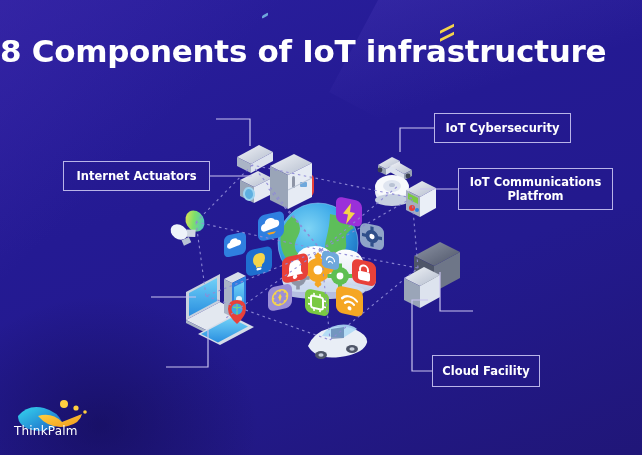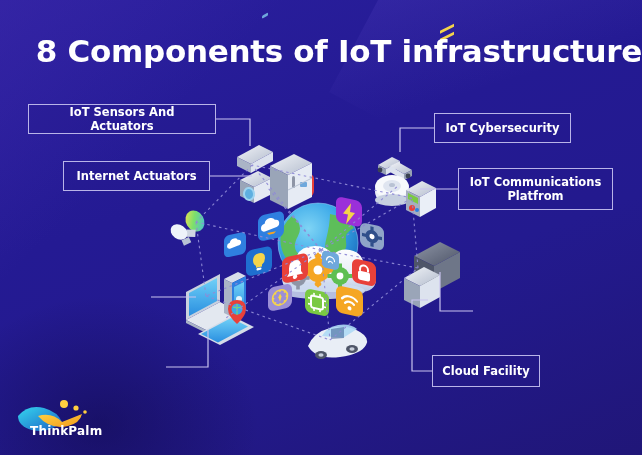--- a/index.html
+++ b/index.html
@@ -20,25 +20,24 @@
     background:linear-gradient(135deg, rgba(108,86,214,.35), rgba(108,86,214,0) 60%);
     transform:rotate(28deg);pointer-events:none;
   }
   #stage::after{
     content:"";position:absolute;left:-60px;bottom:-100px;width:320px;height:260px;
     background:radial-gradient(ellipse at center, rgba(16,9,74,.55), rgba(16,9,74,0) 70%);
     pointer-events:none;
   }
 
   .title{
-    position:absolute;left:0;right:0;top:33px;text-align:right;
+    position:absolute;left:0;right:0;top:33px;text-align:left;
     color:#ffffff;font-size:31px;font-weight:bold;letter-spacing:-.3px;
     font-family:"DejaVu Sans","Liberation Sans",sans-serif;
     z-index:30;
-    padding-left:12px;
   }
 
   
   .label{
     position:absolute;box-sizing:border-box;
     border:1px solid #b9b4e8;
     color:#ffffff;font-size:11.5px;font-weight:bold;
     display:flex;align-items:center;justify-content:center;text-align:center;
     line-height:1.25;padding:4px 8px;
     background:rgba(38,26,140,.35);
@@ -57,23 +56,22 @@
   
   #connectors{position:absolute;left:0;top:0;width:642px;height:455px;z-index:20;}
 
   
   #art{position:absolute;left:0;top:0;width:642px;height:455px;z-index:15;}
 
   
   .logo{position:absolute;left:12px;top:396px;width:110px;height:50px;z-index:30;}
   .logo-text{
     position:absolute;left:14px;top:424px;color:#ffffff;
-    font-size:12px;font-weight:bold;letter-spacing:.2px;z-index:31;
+    font-size:12px;font-weight:normal;letter-spacing:.2px;z-index:31;
     font-family:"DejaVu Sans","Liberation Sans",sans-serif;
-    margin-left:16px;
   }
 </style>
 </head>
 <body>
 
 <div id="stage">
 
   <div class="title">8 Components of IoT infrastructure</div>
 
   <svg id="connectors" viewBox="0 0 642 455">
@@ -417,21 +415,20 @@
       <path d="M308 346 q6 -14 22 -18 q18 -4 30 4 q10 6 6 13 q-5 9 -26 12 q-24 3 -32 -11z" fill="#e9eef6"></path>
       <path d="M322 336 q5 -9 16 -11 q12 -2 19 4 l-14 9z" fill="#aed9f5" opacity=".9"></path>
       <path d="M331 329 l13 -2 l0 11 l-13 1z" fill="#2f4f8a" opacity=".5"></path>
       <ellipse cx="321" cy="355" rx="6" ry="4" fill="#4e5568"></ellipse>
       <ellipse cx="352" cy="349" rx="6" ry="4" fill="#4e5568"></ellipse>
       <ellipse cx="321" cy="355" rx="2.6" ry="1.8" fill="#c8cfdc"></ellipse>
       <ellipse cx="352" cy="349" rx="2.6" ry="1.8" fill="#c8cfdc"></ellipse>
     </g>
   </svg>
 
-  <div class="label lbl-sensors">IoT Sensors And Actuators</div>
   <div class="label lbl-gateways">Internet Actuators</div>
   <div class="label lbl-cyber">IoT Cybersecurity</div>
   <div class="label lbl-comms">IoT Communications Platfrom</div>
   <div class="label lbl-facility">Cloud Facility</div>
 
   <svg class="logo" viewBox="0 0 110 50">
     <path d="M6 20 q10 -12 26 -8 q14 4 18 14 q-14 12 -30 8 q-14 -4 -14 -14z" fill="url(#logoG)"></path>
     <path d="M50 26 q-10 -10 -24 -6 q12 14 30 10 q12 -3 14 -12 q-10 4 -20 8z" fill="url(#logoY)"></path>
     <circle cx="52" cy="8" r="4" fill="#ffd040"></circle>
     <circle cx="64" cy="12" r="2.6" fill="#ffd040"></circle>

